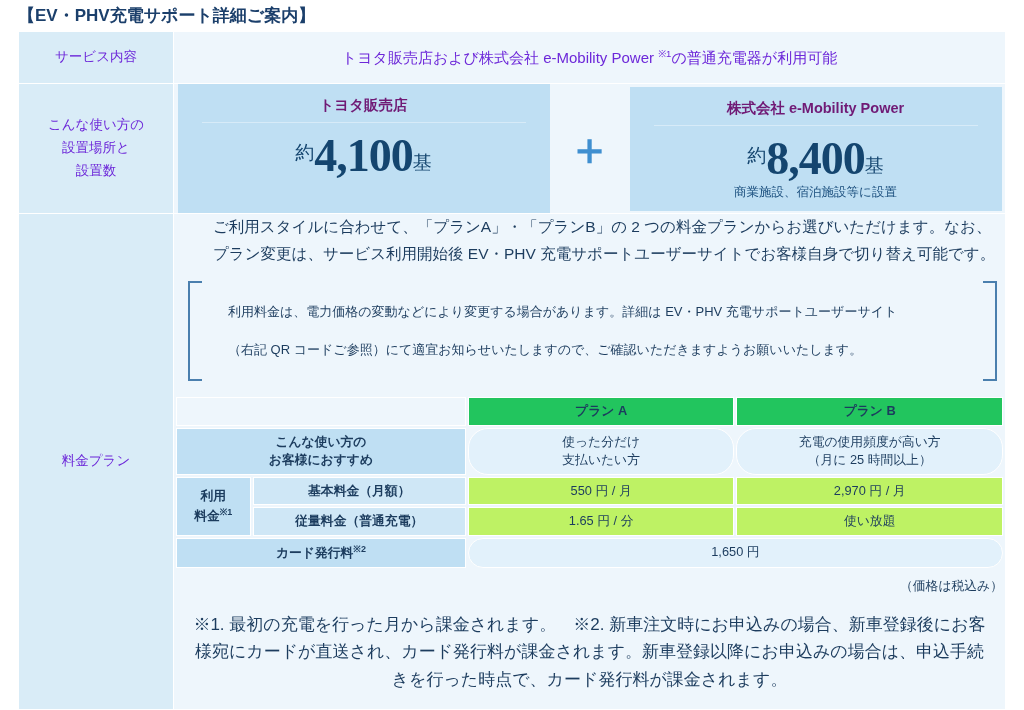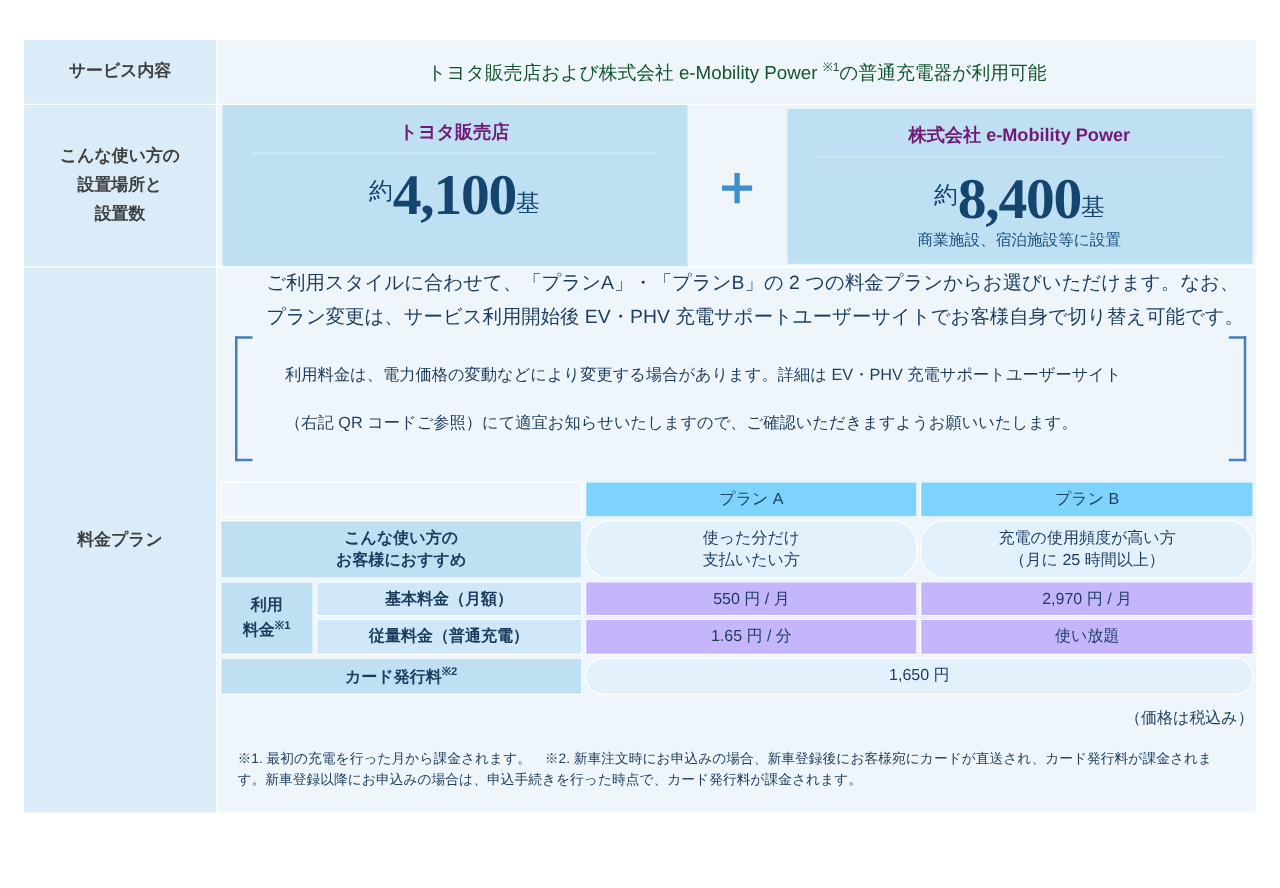--- a/index.html
+++ b/index.html
@@ -35,36 +35,36 @@
     table-layout: fixed;
   }
   .tbl td {
     border: 1px solid #ffffff;
     vertical-align: middle;
     padding: 0;
   }
   .lbl {
     width: 155px;
     background: #d9ecf7;
-    color: #404040;
+    color: #6d28d9;
     font-size: 13.5px;
-    font-weight: bold;
+    font-weight: normal;
     text-align: center;
     line-height: 1.7;
   }
   .content {
     background: #eef6fc;
   }
 
   
   .row1-content {
     height: 52px;
     text-align: center;
     font-size: 15px;
-    color: #14532d;
+    color: #6d28d9;
   }
   .sup { font-size: 9.5px; vertical-align: super; }
 
   
   .row2-content { padding: 18px 0 16px 0; }
   .charger-wrap {
     display: flex;
     align-items: center;
     justify-content: center;
     gap: 18px;
@@ -109,21 +109,21 @@
     line-height: 1;
   }
   .spacer-note { height: 22px; }
 
   
   .row3-content { padding: 18px 22px 18px 18px; }
   .para {
     font-size: 15.5px;
     color: #1c3c5e;
     line-height: 1.72;
-    margin: 0 0 2px 0;
+    margin: 0 0 14px 0;
     padding-left: 39px;
   }
 
   
   .bracket {
     position: relative;
     margin: 0 6px 14px 12px;
     padding: 4px 26px 4px 26px;
   }
   .bracket .bk {
@@ -150,59 +150,61 @@
     table-layout: fixed;
   }
   .ptbl td {
     text-align: center;
     font-size: 12.8px;
     color: #1c3c5e;
     padding: 4px 2px;
     line-height: 1.45;
   }
   .ph {
-    background: #7dd3fc;
+    background: #22c55e;
     color: #1b4f7e;
-    font-weight: normal;
+    font-weight: bold;
     height: 22px;
     padding: 2px;
   }
   .pl {
     background: #bfdff3;
     color: #1b4f7e;
     font-weight: bold;
   }
   .pl2 {
     background: #cfe7f6;
     color: #1b4f7e;
     font-weight: bold;
   }
   .pv { background: #e2f1fb; border-radius: 20px; }
-  .pv2 { background: #c4b5fd; }
+  .pv2 { background: #bef264; }
   .blank { background: transparent; border: none; }
   .tiny { font-size: 9px; vertical-align: super; }
 
   .price-note {
     text-align: right;
     font-size: 12.8px;
     color: #1c3c5e;
     margin: 8px 2px 12px 0;
   }
   .footnote {
-    font-size: 11px;
+    font-size: 17px;
     color: #1c3c5e;
     line-height: 1.62;
     margin: 16px;
+    text-align: center;
   }
 </style>
 </head>
 <body>
 
 <div class="page">
 
+  <div class="title">【EV・PHV充電サポート詳細ご案内】</div>
 
   <table class="tbl">
     <colgroup>
         <col style="width:155px">
         <col>
       </colgroup>
 
     <tbody>
         <tr>
       <td class="lbl">サービス内容</td>

